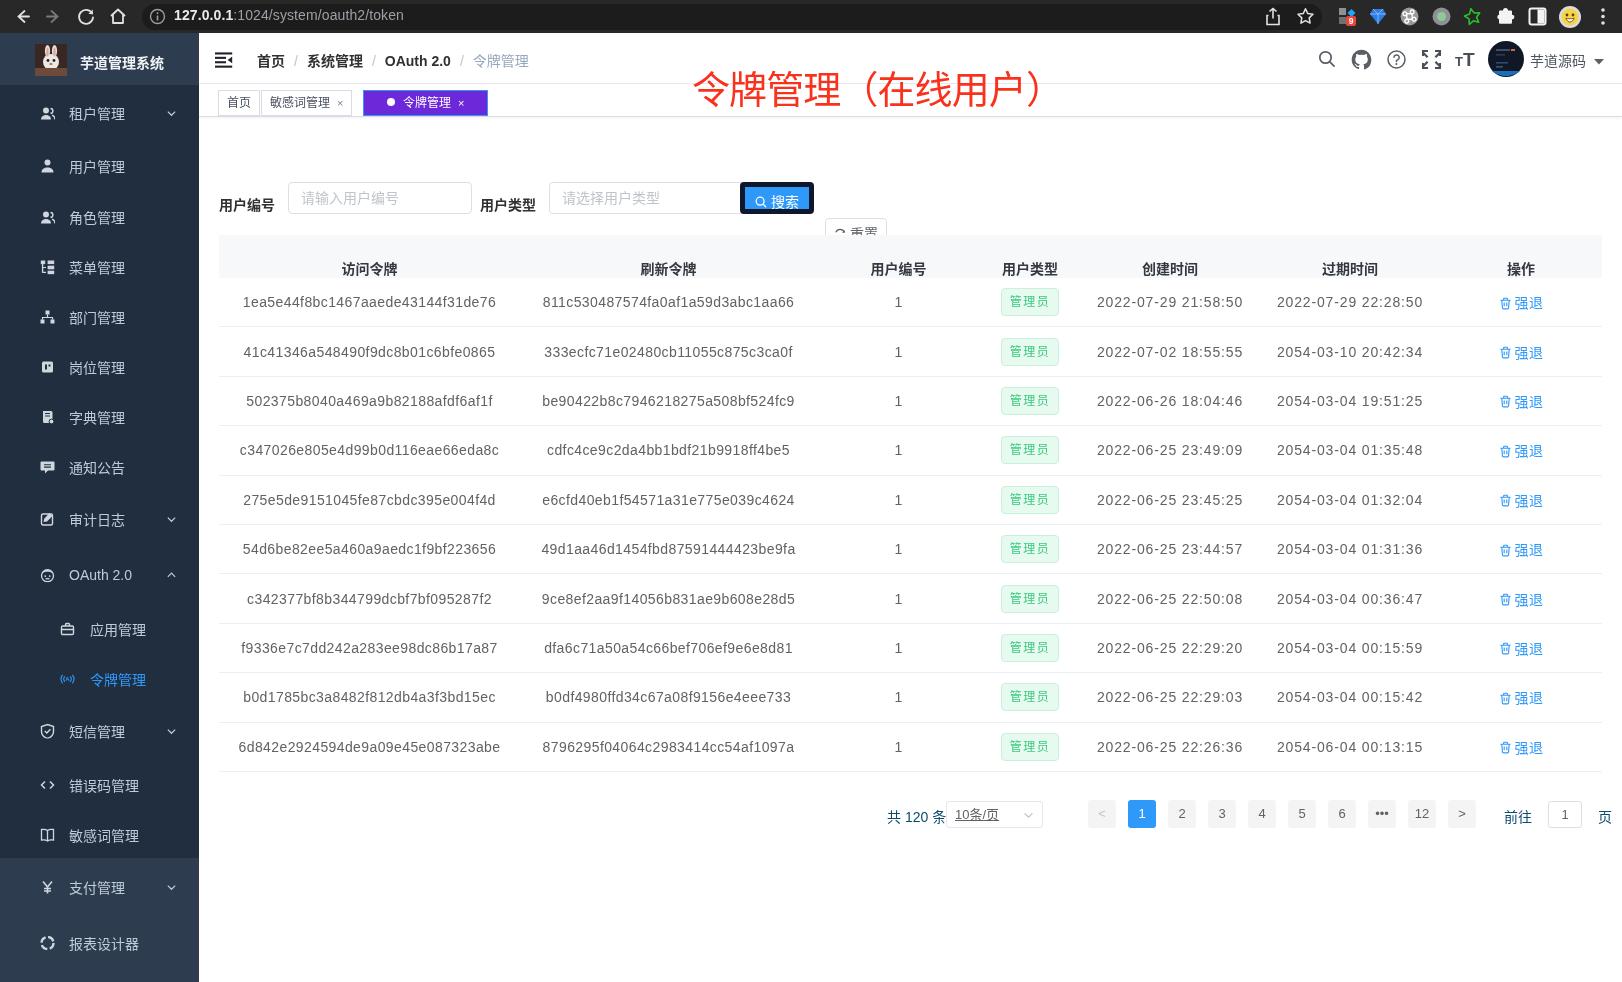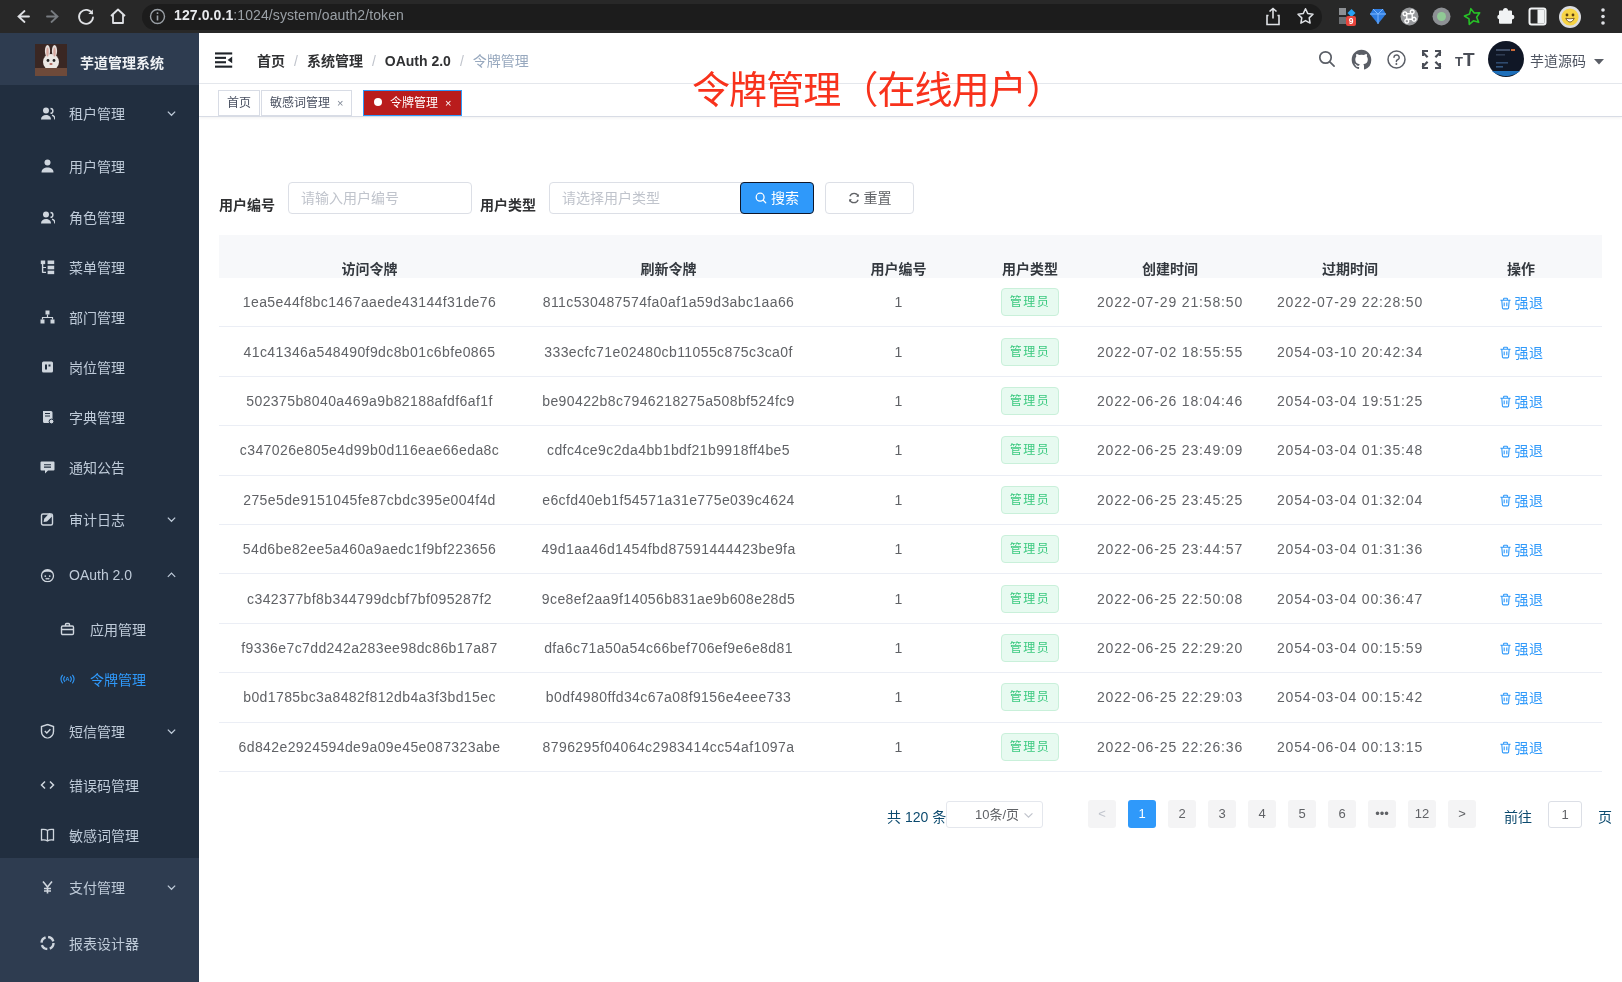--- a/index.html
+++ b/index.html
@@ -34,51 +34,51 @@
 .main { position:absolute; left:199px; top:33px; width:1423px; height:949px; background:#fff; }
 .navbar { position:absolute; left:0; top:0; width:1423px; height:51px; background:#fff; border-bottom:1px solid #e6e9ee; }
 .crumb { position:absolute; left:58px; top:17px; font-size:14px; color:#303133; }
 .crumb b { font-weight:600; }
 .crumb .sep { color:#c0c4cc; margin:0 9px; font-weight:400; }
 .crumb .last { color:#97a8be; font-weight:400; }
 .nbico { position:absolute; top:14px; color:#5a5e66; }
 .tagsbar { position:absolute; left:0; top:51px; width:1423px; height:33px; background:#fff; border-bottom:1px solid #d8dce5; box-shadow:0 1px 3px rgba(0,0,0,.06); }
 .tag { position:absolute; top:6px; height:26px; line-height:24px; border:1px solid #d8dce5; background:#fff; color:#495060; font-size:12px; padding:0 8px; }
 .tag .x { display:inline-block; margin-left:7px; color:#7d8694; font-size:11px; }
-.tag.on { background:#b91c1c; border-color:#2f99fa; color:#fff; padding:0 10px; }
+.tag.on { background:#6d28d9; border-color:#2f99fa; color:#fff; padding:0 23px; }
 .tag.on .dot { display:inline-block; width:8px; height:8px; background:#fff; border-radius:50%; margin-right:8px; position:relative; top:-1px; }
 .tag.on .x { color:#fff; }
 
 
 .alert { position:absolute; left:20px; top:108px; width:1383px; height:32px; background:#f0f9eb; border-radius:4px; color:#67c23a; font-size:14px; }
 .alert .ck { position:absolute; left:17px; top:8px; }
 .alert .atext { position:absolute; left:43px; top:8px; }
 .alert .aclose { position:absolute; right:16px; top:8px; color:#c0c4cc; font-size:14px; }
 
 .flabel { position:absolute; font-size:14px; font-weight:700; color:#303133; top:156px; height:32px; line-height:32px; }
 .finput { position:absolute; top:149px; height:32px; border:1px solid #dcdfe6; border-radius:4px; background:#fff; font-size:14px; color:#c0c4cc; line-height:30px; padding-left:12px; }
 .btn { position:absolute; top:149px; height:32px; border-radius:4px; font-size:14px; line-height:30px; text-align:center; }
-.btn.primary { background:#2f99fa; border:1px solid #0f172a; color:#fff; }
+.btn.primary { background:#2f99fa; border:5px solid #0f172a; color:#fff; }
 .btn.plain { background:#fff; border:1px solid #dcdfe6; color:#606266; }
 
 .table { position:absolute; left:20px; top:202px; width:1383px; }
 .thead { display:flex; background:#f7f8fa; height:43px; align-items:flex-end; font-size:14px; font-weight:700; color:#34393f; }
 .trow { display:flex; height:49.4px; align-items:center; font-size:14px; color:#606266; border-bottom:1px solid #ebeef5; background:#fff; letter-spacing:0.4px; }
 .c1{width:301px;text-align:center;} .c2{width:297px;text-align:center;}
 .c3{width:163px;text-align:center;} .c4{width:100px;text-align:center;}
 .c5{width:180px;text-align:center;} .c6{width:180px;text-align:center;}
 .trow .c5, .trow .c6 { letter-spacing:0.85px; }
 .c7{width:162px;text-align:center;}
 .gtag { display:inline-block; height:28px; line-height:26px; padding:0 8px; background:#e7faf0; border:1px solid #c9f0da; border-radius:4px; color:#3ac97f; font-size:12px; letter-spacing:1.5px; }
 .kick { color:#2f99fa; font-size:14px; }
 
 .pag { position:absolute; top:767px; height:28px; font-size:14px; color:#0c4a6e; }
 .pbtn { position:absolute; top:767px; width:28px; height:28px; border-radius:3px; background:#f4f4f5; color:#606266; text-align:center; line-height:28px; font-size:13px; }
 .pbtn.on { background:#2f99fa; color:#fff; }
-.psel { position:absolute; top:768px; left:747px; width:97px; height:27px; border:1px solid #e4e7ed; border-radius:3px; line-height:25px; text-align:left; padding-left:28px; color:#606266; font-size:13px; }
+.psel { position:absolute; top:768px; left:747px; width:97px; height:27px; border:1px solid #e4e7ed; border-radius:3px; line-height:25px; text-align:left; padding-left:8px; color:#606266; font-size:13px;text-decoration:underline; }
 .pinput { position:absolute; top:768px; left:1349px; width:34px; height:27px; border:1px solid #dcdfe6; border-radius:3px; text-align:center; line-height:25px; color:#606266; font-size:13px; }
 
 .rednote { position:absolute; left:692px; top:59px; font-size:38px; color:#f8321c; letter-spacing:-0.9px; white-space:nowrap; z-index:50; }
 </style>
 </head>
 <body>
 
 <div class="chrome">
   <svg class="navbtn" style="left:12px;" width="20" height="25" viewBox="0 0 20 25">
       <path d="M12.5 7l-6 5.5 6 5.5M6.5 12.5H17" stroke="#dfe1e5" stroke-width="1.8" fill="none" stroke-linecap="round"></path>
@@ -374,21 +374,21 @@
   <div class="flabel" style="left:20px;">用户编号</div>
   <div class="finput" style="left:89px; width:184px;">请输入用户编号</div>
   <div class="flabel" style="left:281px;">用户类型</div>
   <div class="finput" style="left:350px; width:218px;">请选择用户类型<svg style="position:absolute; right:9px; top:12px;" width="12" height="8" viewBox="0 0 12 8">
         <path d="M1.5 1.5L6 6l4.5-4.5" stroke="#c0c4cc" stroke-width="1.4" fill="none"></path>
       </svg></div>
   <div class="btn primary" style="left:541px; width:74px;"><svg width="12" height="12" viewBox="0 0 14 14" style="margin-right:4px; vertical-align:-1px;">
         <circle cx="6" cy="6" r="4.6" stroke="#fff" stroke-width="1.5" fill="none"></circle>
         <path d="M9.5 9.5l3 3" stroke="#fff" stroke-width="1.5" stroke-linecap="round"></path>
       </svg>搜索</div>
-  <div class="btn plain" style="left:626px; width:89px;"><svg width="12" height="12" viewBox="0 0 14 14" style="margin-right:4px; vertical-align:-1px;">
+  <div class="btn plain" style="left:626px; width:62px;margin-top:36px;"><svg width="12" height="12" viewBox="0 0 14 14" style="margin-right:4px; vertical-align:-1px;">
         <path d="M2.2 5A5.2 5.2 0 0112 5M11.8 9A5.2 5.2 0 012 9" stroke="#606266" stroke-width="1.5" fill="none"></path>
         <path d="M12.6 2.2v3.2H9.4zM1.4 11.8V8.6h3.2z" fill="#606266"></path>
       </svg>重置</div>
 
   <div class="table" id="table">
       <div class="thead">
         <div class="c1">访问令牌</div>
         <div class="c2">刷新令牌</div>
         <div class="c3">用户编号</div>
         <div class="c4">用户类型</div>

